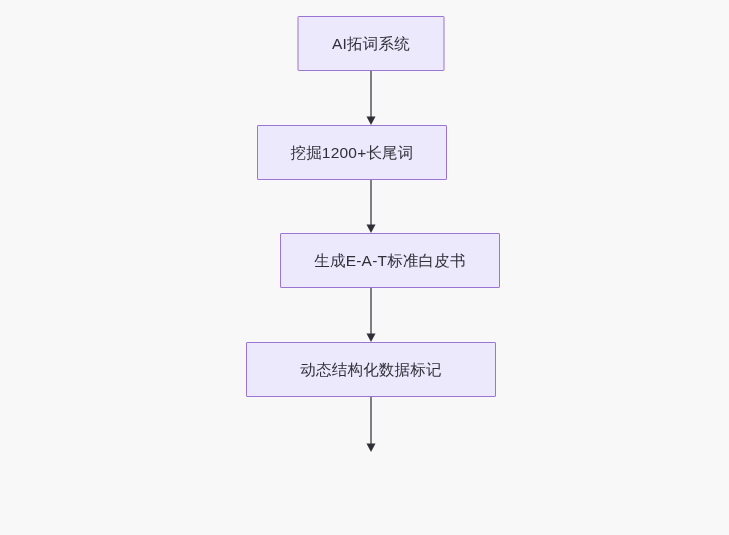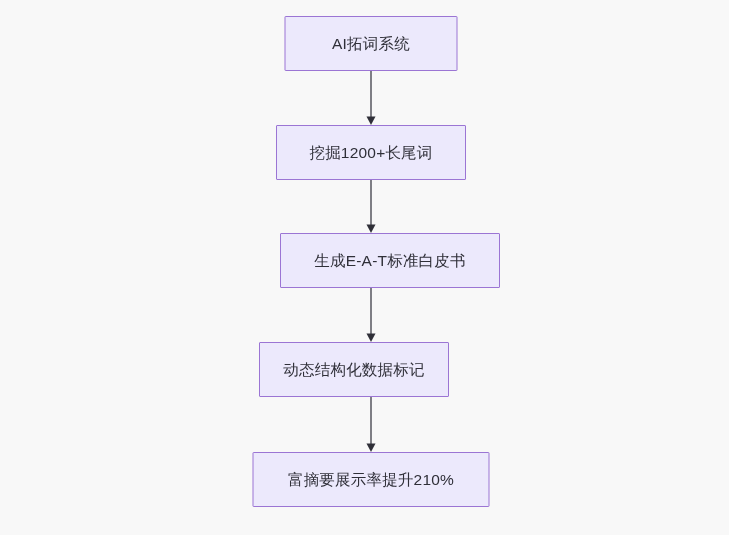--- a/index.html
+++ b/index.html
@@ -71,29 +71,26 @@
         <path d="M 2.5 45.5 L 11.5 45.5 L 7 54 Z" fill="#2f2f38"></path>
       </svg>
   </div>
   <div class="edge" id="edge-3" style="left: 371px; top: 397px; height: 55px;">
     <svg width="14" height="55" viewBox="0 0 14 55">
         <line x1="7" y1="0" x2="7" y2="48" stroke="#707078" stroke-width="1.8"></line>
         <path d="M 2.5 46.5 L 11.5 46.5 L 7 55 Z" fill="#2f2f38"></path>
       </svg>
   </div>
 
-  <div class="node" id="node-0" style="left: 371px; top: 16px; width: 173px; background: rgb(236, 233, 252); border-color: rgb(155, 117, 212);">
+  <div class="node" id="node-0" style="left: 371px; top: 16px; width: 147px; background: rgb(236, 233, 252); border-color: rgb(155, 117, 212);">
     <span class="node-label">AI拓词系统</span>
   </div>
-  <div class="node" id="node-1" style="left: 371px; top: 125px; width: 190px; background: rgb(236, 233, 252); border-color: rgb(155, 117, 212);">
+  <div class="node" id="node-1" style="left: 352px; top: 125px; width: 190px; background: rgb(236, 233, 252); border-color: rgb(155, 117, 212);">
     <span class="node-label">挖掘1200+长尾词</span>
   </div>
   <div class="node" id="node-2" style="left: 371px; top: 233px; width: 220px; background: rgb(236, 233, 252); border-color: rgb(155, 117, 212); margin-left: 19px;">
     <span class="node-label">生成E-A-T标准白皮书</span>
   </div>
-  <div class="node" id="node-3" style="left: 354px; top: 342px; width: 190px; background: rgb(236, 233, 252); border-color: rgb(155, 117, 212);">
+  <div class="node" id="node-3" style="left: 371px; top: 342px; width: 250px; background: rgb(236, 233, 252); border-color: rgb(155, 117, 212);">
     <span class="node-label">动态结构化数据标记</span>
-  </div>
-  <div class="node" id="node-4" style="left: 371px; top: 452px; width: 237px; background: rgb(236, 233, 252); border-color: rgb(155, 117, 212);">
-    <span class="node-label">富摘要展示率提升210%</span>
   </div>
 
 </div>
 
 </body></html>

